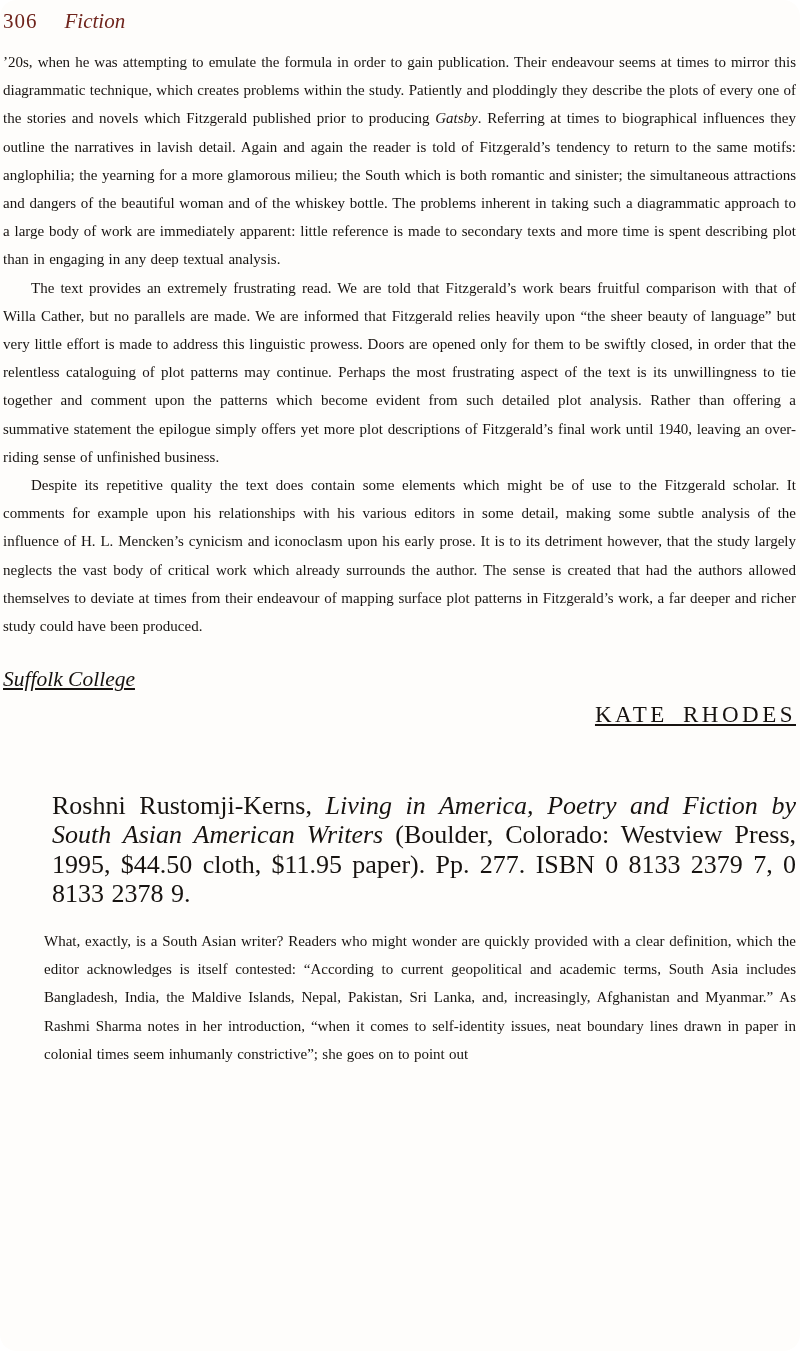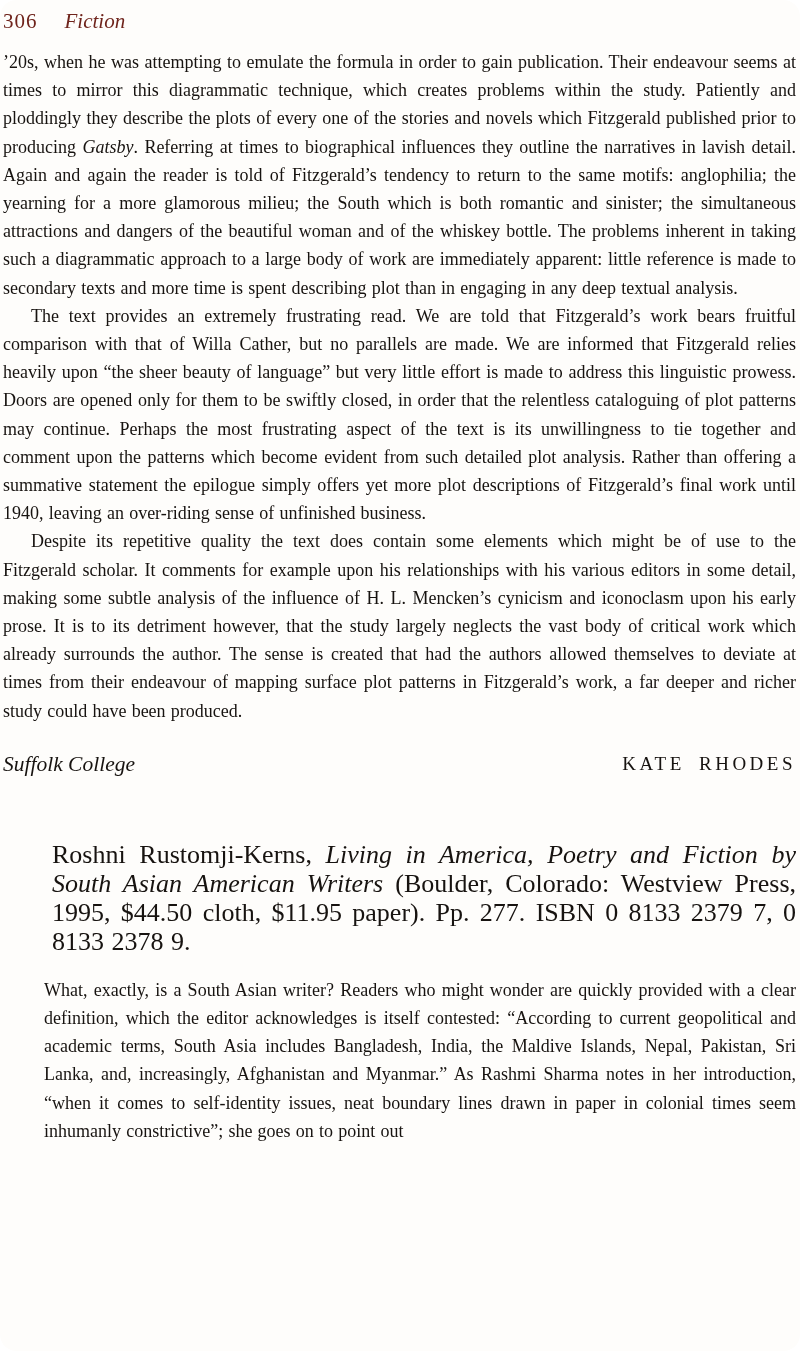--- a/index.html
+++ b/index.html
@@ -24,43 +24,45 @@
     display: flex;
     align-items: baseline;
     color: var(--running-head);
     font-size: 21px;
     line-height: 28px;
   }
   .folio { letter-spacing: 1px; }
   .section-title { font-style: italic; margin-left: 27px; }
   .review-body { margin-top: 13px; }
   p.body-par {
-    font-size: 18px;
+    font-size: 15px;
     line-height: 28.2px;
     text-align: justify;
     word-spacing: 0.04em;
   }
   p.body-par.indent { text-indent: 28px; }
   em { font-style: italic; }
   .signature-row {
     margin-top: 25px;
     display: flex;
     justify-content: space-between;
     align-items: flex-start;
+    text-decoration: underline;
   }
   .affiliation {
     font-style: italic;
     font-size: 21.5px;
     line-height: 28px;
   }
   .reviewer-name {
-    font-size: 19px;
+    font-size: 23px;
     letter-spacing: 3.5px;
     word-spacing: 6px;
     line-height: 28px;
+    margin-top: 36px;
   }
   .citation-block {
     margin-top: 62px;
     margin-left: 49px;
     font-size: 26px;
     line-height: 29.2px;
     text-align: justify;
     word-spacing: 0.04em;
   }
   .review2-body { margin-top: 19px; margin-left: 41px; }

